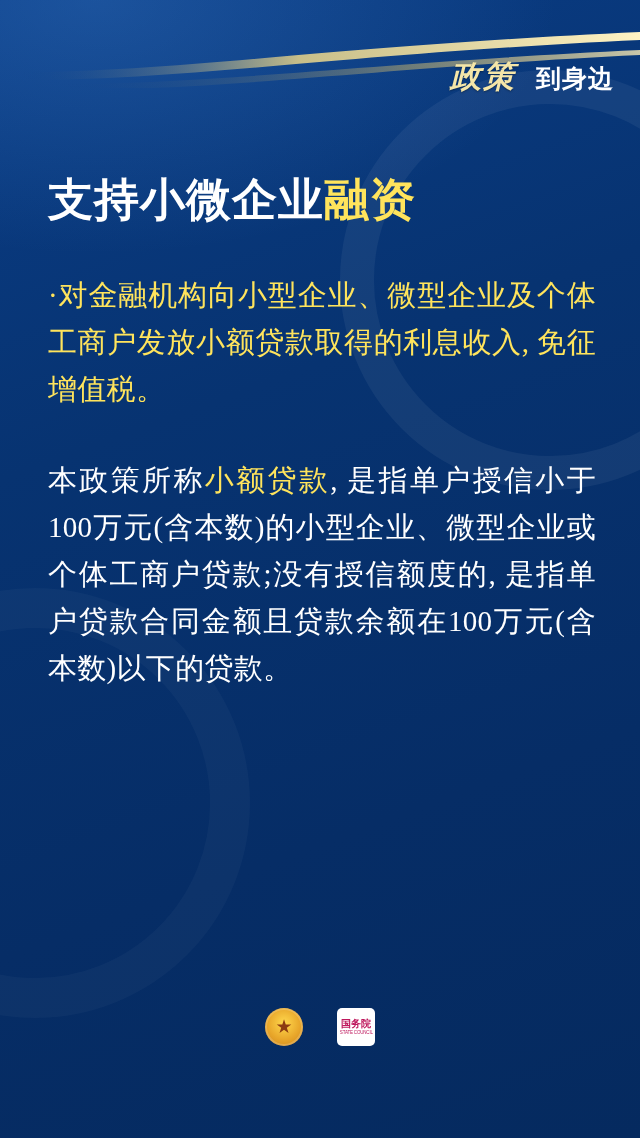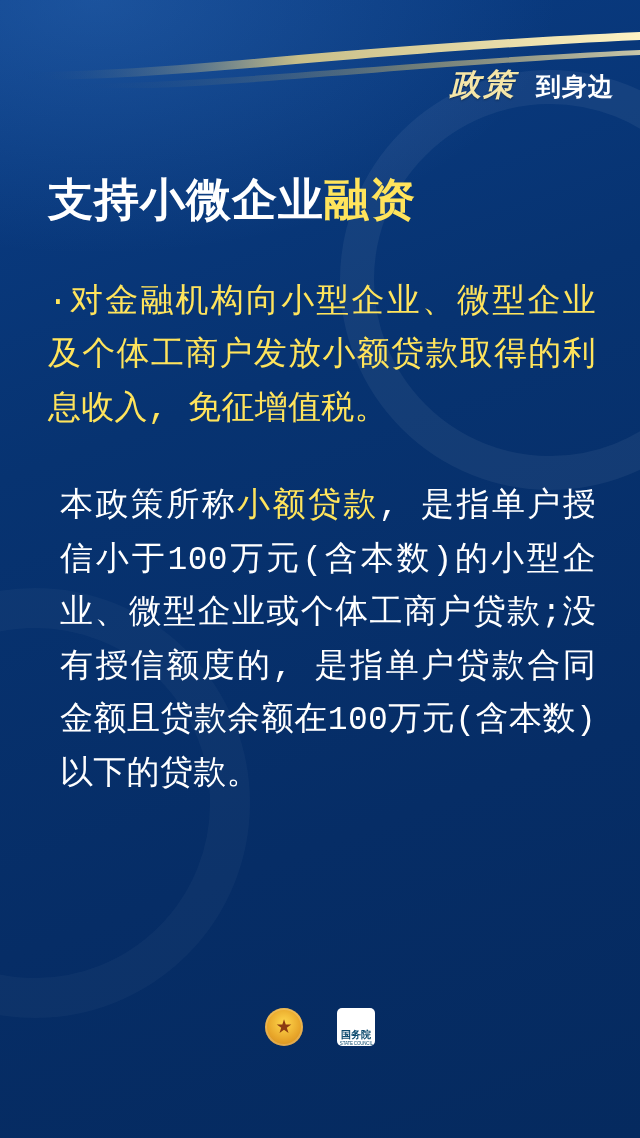--- a/index.html
+++ b/index.html
@@ -53,21 +53,21 @@
     position: absolute;
     left: 0;
     top: 28px;
     width: 640px;
     height: 60px;
     pointer-events: none;
   }
   
   .brand {
     position: absolute;
-    top: 64px;
+    top: 56px;
     right: 26px;
     display: flex;
     align-items: baseline;
     gap: 4px;
     z-index: 5;
   }
   .brand-main {
     font-family: "Liberation Serif", serif;
     font-size: 31px;
     font-weight: bold;
@@ -103,41 +103,40 @@
 
   
   .body {
     position: absolute;
     left: 48px;
     top: 243px;
     width: 548px;
     z-index: 4;
   }
   .para {
-    font-size: 33px;
+    font-size: 29px;
     line-height: 1.62;
     letter-spacing: 0.3px;
     margin-bottom: 28px;
     text-align: justify;
-    font-family: Liberation Mono, monospace;
   }
   .para.yellow {
     color: #ffe45c;
   }
   .para.white {
     color: #ffffff;
   }
   .para .hl {
     color: #ffe45c;
   }
   .para .wh {
     color: #ffffff;
   }
   .gap-big { margin-bottom: 44px; }
-  .gap-mid { margin-bottom: 40px; margin-left: 12px; }
+  .gap-mid { margin-bottom: 40px; }
 
   
   .footer {
     position: absolute;
     bottom: 92px;
     left: 0;
     width: 100%;
     display: flex;
     justify-content: center;
     align-items: center;
@@ -165,25 +164,25 @@
     text-align: center;
     font-size: 19px;
     color: #8c3b12;
     line-height: 1;
   }
   .badge {
     width: 38px;
     height: 38px;
     border-radius: 5px;
     background: #ffffff;
-    color: #0c4a6e;
+    color: #be185d;
     display: flex;
     flex-direction: column;
     align-items: center;
-    justify-content: flex-end;
+    justify-content: center;
     font-family: "Liberation Sans", sans-serif;
     line-height: 1.05;
   }
   .badge .b1 { font-size: 10px; font-weight: bold; }
   .badge .b2 { font-size: 5px; letter-spacing: -0.2px; transform: scale(0.9); }
   .f-text {
     display: flex;
     flex-direction: column;
     line-height: 1.25;
   }

